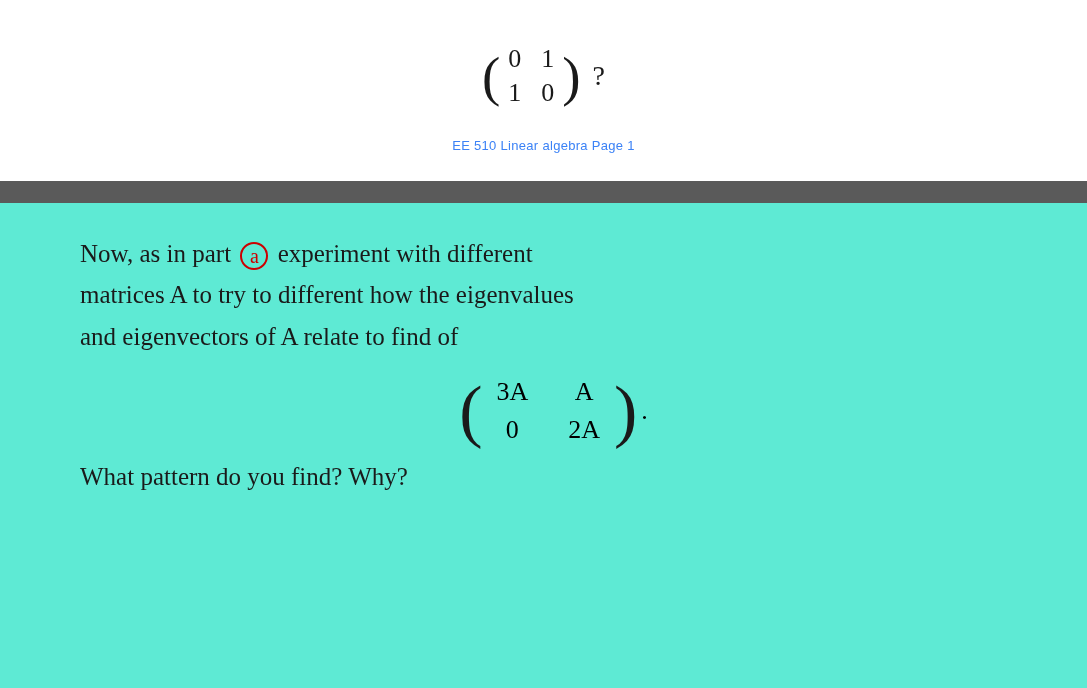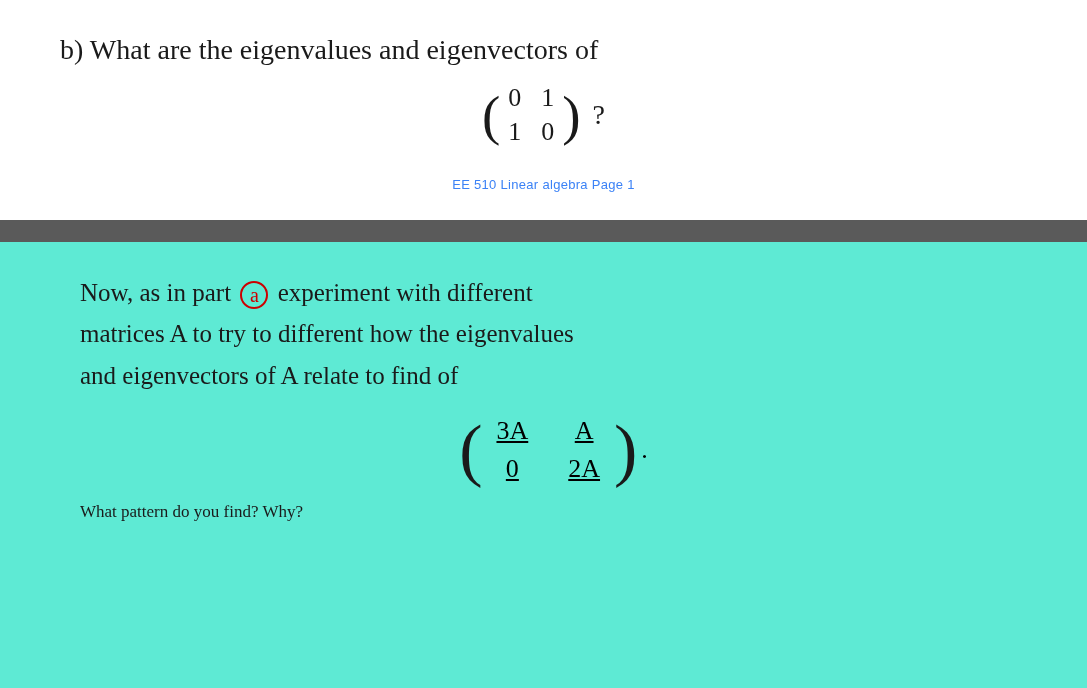--- a/index.html
+++ b/index.html
@@ -133,46 +133,44 @@
     }
 
     .matrix2-inner {
       display: grid;
       grid-template-columns: 1fr 1fr;
       gap: 8px 40px;
       padding: 8px 14px;
       font-family: 'Segoe Script', 'Bradley Hand', cursive;
       font-size: 26px;
       text-align: center;
-      text-decoration: underline;
     }
 
     .matrix2-paren {
       font-size: 70px;
       font-weight: 100;
       font-family: 'Times New Roman', serif;
       line-height: 1;
       color: #1a1a1a;
     }
 
     .last-line {
       font-family: 'Segoe Script', 'Bradley Hand', cursive;
-      font-size: 17px;
+      font-size: 25px;
       color: #1a1a1a;
       margin-top: 4px;
     }
   </style>
 </head>
 <body>
 
 <div class="page-container">
 
   <div class="top-section">
     <div class="handwritten-content">
-      <div class="question-line">b) What are the eigenvalues and eigenvectors of</div>
       <div class="matrix-display">
         <div class="matrix-bracket-container">
           <span class="matrix-paren">(</span>
           <div class="matrix-inner">
             <div class="matrix-cell">0</div>
             <div class="matrix-cell">1</div>
             <div class="matrix-cell">1</div>
             <div class="matrix-cell">0</div>
           </div>
           <span class="matrix-paren">)</span>

